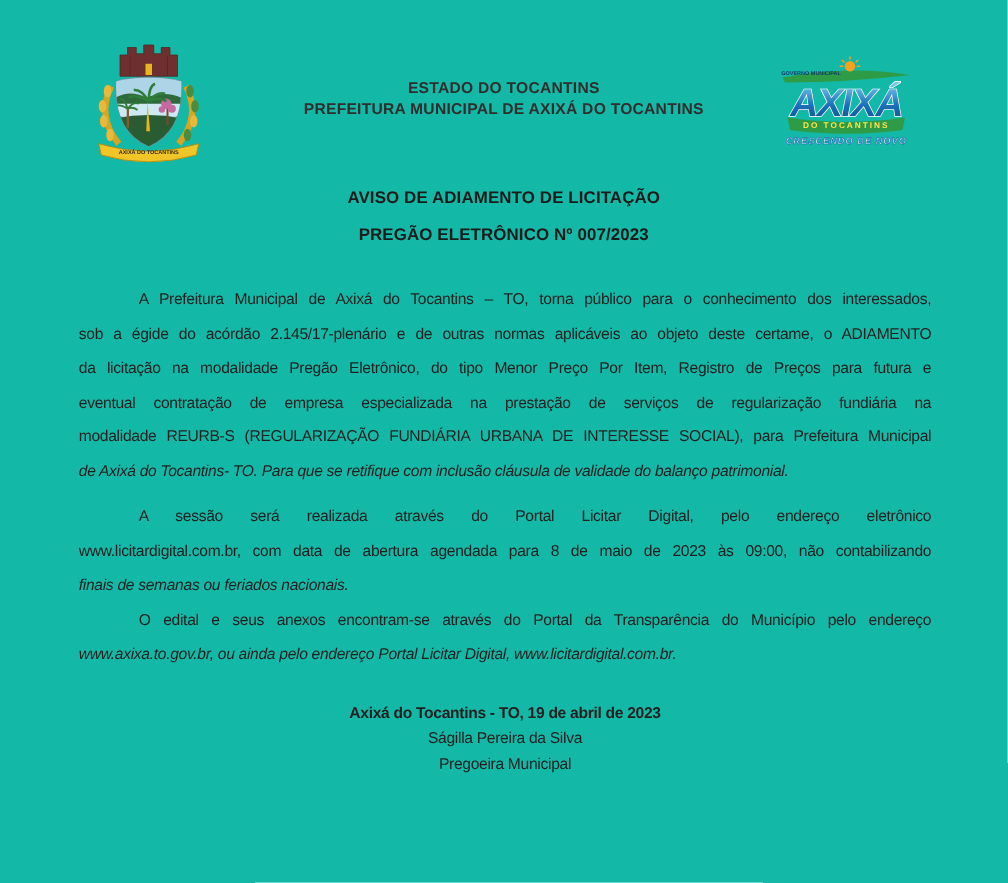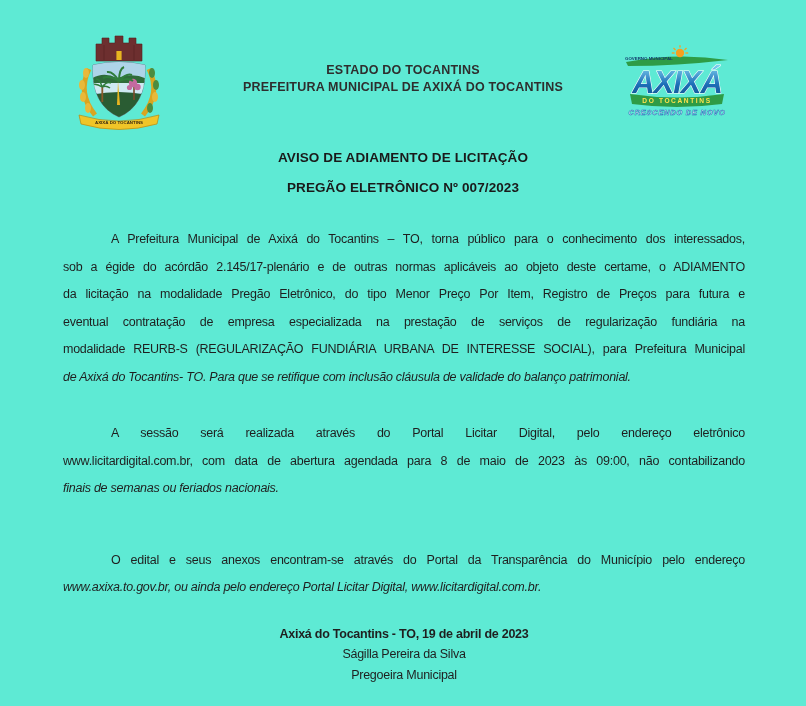--- a/index.html
+++ b/index.html
@@ -4,21 +4,21 @@
 <style>
   * { margin:0; padding:0; box-sizing:border-box; }
   html,body { width:806px; height:706px; }
   body {
     background:#ffffff;
     font-family:"Liberation Sans", sans-serif;
     color:#1f1f1f;
     position:relative;
     overflow:hidden;
   }
-  .page { position:absolute; inset:0; background:#5eead4; }
+  .page { position:absolute; inset:0; background:#14b8a6; }
 
   
   .crest { position:absolute; left:73px; top:31px; width:92px; height:99px; }
   .org-block {
     position:absolute; left:0; right:0; top:62px;
     text-align:center; font-weight:bold; font-size:12.5px;
     line-height:17px; color:#2e2e2e; letter-spacing:0.2px;
   }
   .logo { position:absolute; left:616px; top:44px; width:122px; height:74px; }
 
@@ -29,23 +29,23 @@
     letter-spacing:0.1px;
   }
   .title-line2 { margin-top:15px; }
 
   
   .doc-body {
     position:absolute; left:63px; top:226px; width:682px;
     font-size:12.5px; letter-spacing:-0.25px; color:#1f1f1f;
   }
   .para { margin:0; }
-  .para-1 { margin-bottom:29px; }
+  .para-1 { margin-bottom:9px; }
   .para-2 { margin-bottom:0; }
-  .para-3 { margin-bottom:0;margin-top:44px; }
+  .para-3 { margin-bottom:0; }
   .line { line-height:27.5px; text-align:justify; text-align-last:justify; }
   .line.last { text-align-last:left;font-style:italic; }
   .line.indent { text-indent:48px; }
   .dateline { margin-top:22px; text-align:center; line-height:20px;font-weight:bold; }
   .signature { text-align:center; line-height:21px; }
 </style>
 </head>
 <body>
 
 <div class="page">

